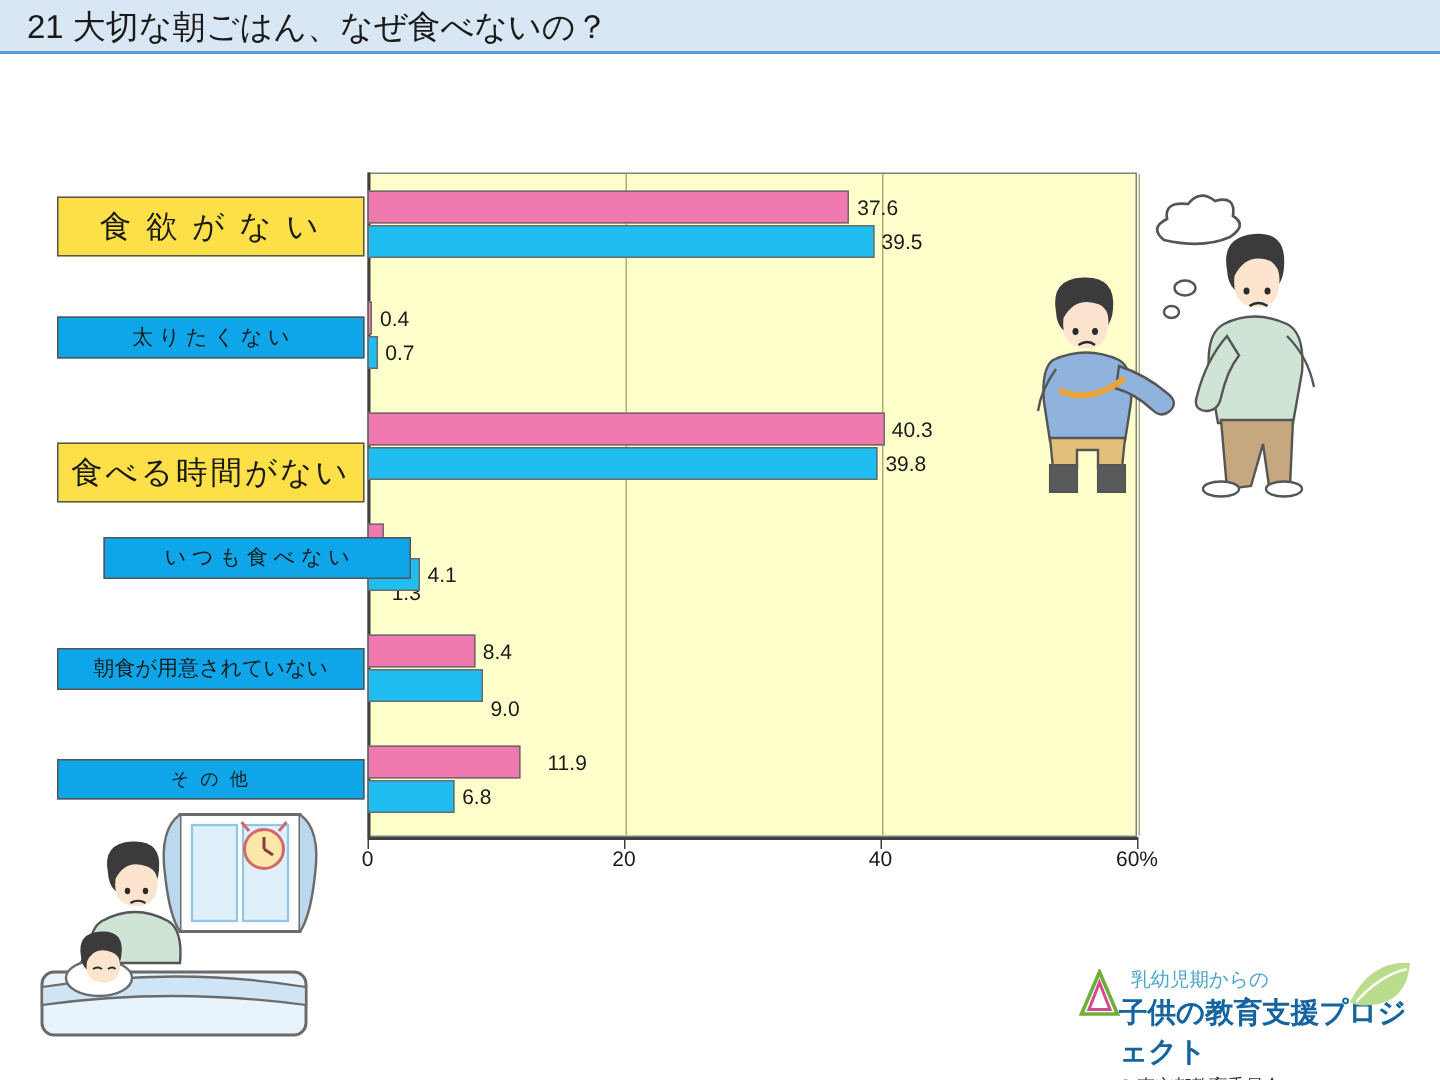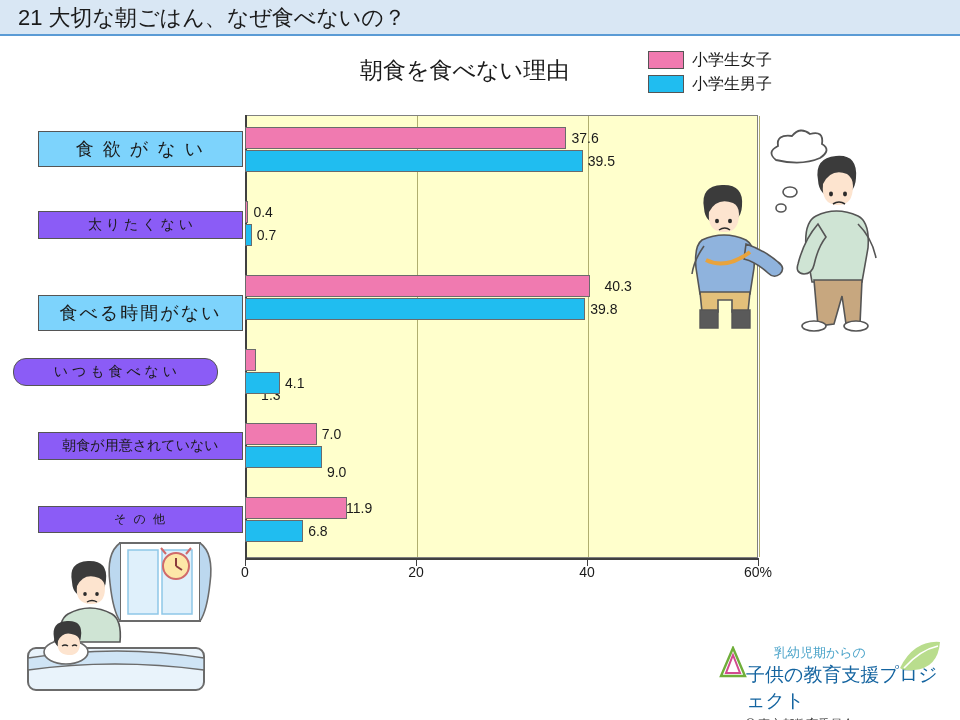--- a/index.html
+++ b/index.html
@@ -130,28 +130,28 @@
     position: absolute;
     font-size: 14px;
     color: #1a1a1a;
     white-space: nowrap;
   }
   
   .cat-label {
     position: absolute;
     box-sizing: border-box;
     border: 1px solid #555;
-    background: #8b5cf6;
+    background: #0ea5e9;
     text-align: center;
     white-space: nowrap;
     color: #1a1a1a;
   }
   .cat-label.highlight {
-    background: #7dd3fc;
-    font-size: 18px;
+    background: #fde047;
+    font-size: 21px;
     letter-spacing: 2px;
     padding: 5px 6px;
   }
   .cat-label.plain {
     font-size: 12px;
     letter-spacing: 2px;
     padding: 4px 6px;
   }
   .cat-label.plain.small {
     font-size: 14px;
@@ -161,25 +161,25 @@
   .footer-logo {
     position: absolute;
     left: 718px;
     top: 644px;
     width: 232px;
     text-align: left;
   }
   .logo-line1 {
     font-size: 13px;
     color: #4aa3c9;
-    margin-left: 56px;
+    margin-left: 36px;
   }
   .logo-line2 {
     font-size: 19px;
-    font-weight: normal;
+    font-weight: bold;
     color: #1464a0;
     margin-left: 28px;
     letter-spacing: 0px;
   }
   .logo-line3 {
     font-size: 12px;
     color: #333;
     margin-left: 28px;
     margin-top: 2px;
   }
@@ -206,32 +206,21 @@
 </style>
 </head>
 <body>
 
 <div class="slide">
 
   <div class="header">
     <div class="header-title">21 大切な朝ごはん、なぜ食べないの？</div>
   </div>
 
-  <div class="chart-title">朝食を食べない理由</div>
-
-  <div class="legend">
-    <div class="legend-row">
-      <span class="legend-swatch" style="background:#f07ab0"></span>
-      <span class="legend-label">小学生女子</span>
-    </div>
-    <div class="legend-row">
-      <span class="legend-swatch" style="background:#20bdf0"></span>
-      <span class="legend-label">小学生男子</span>
-    </div>
-  </div>
+
 
   <div class="plot" id="plot">
       <div class="grid-line" style="left: 171px;"></div>
       <div class="grid-line" style="left: 342px;"></div>
       <div class="grid-line" style="left: 513px;"></div>
     </div>
   <div class="axis-y"></div>
   <div class="axis-x"></div>
 
   <div id="overlay">
@@ -247,36 +236,36 @@
       <div class="bar-value" style="left: 571.48px; top: 130.417px; text-align: center;">37.6</div>
       <div class="bar male" style="left: 245px; top: 150.417px; width: 337.725px; position: absolute;"></div>
       <div class="bar-value" style="left: 587.725px; top: 153.417px;">39.5</div>
       <div class="cat-label highlight" style="right: 717px; top: 130.917px; min-width: 205px;">食 欲 が な い</div>
       <div class="bar female" style="left: 245px; top: 201.25px; width: 3.42px; position: absolute;"></div>
       <div class="bar-value" style="left: 253.42px; top: 204.25px;">0.4</div>
       <div class="bar male" style="left: 245px; top: 224.25px; width: 6.84px; position: absolute;"></div>
       <div class="bar-value" style="left: 256.84px; top: 227.25px;">0.7</div>
       <div class="cat-label plain small" style="right: 717px; top: 210.75px; min-width: 205px;">太 り た く な い</div>
       <div class="bar female" style="left: 245px; top: 275.083px; width: 344.565px; position: absolute;"></div>
-      <div class="bar-value" style="left: 594.565px; top: 278.083px; margin-left: 10px;">40.3</div>
+      <div class="bar-value" style="left: 594.565px; top: 278.083px;">40.3</div>
       <div class="bar male" style="left: 245px; top: 298.083px; width: 340.29px; position: absolute;"></div>
       <div class="bar-value" style="left: 590.29px; top: 301.083px;">39.8</div>
       <div class="cat-label highlight" style="right: 717px; top: 295px; min-width: 205px;">食べる時間がない</div>
       <div class="bar female" style="left: 245px; top: 348.917px; width: 11.115px; position: absolute;"></div>
       <div class="bar-value" style="left: 261.115px; top: 351.917px; margin-top: 35px;">1.3</div>
       <div class="bar male" style="left: 245px; top: 371.917px; width: 35.055px; position: absolute;"></div>
       <div class="bar-value" style="left: 285.055px; top: 374.917px;">4.1</div>
-      <div class="cat-label plain small" style="right: 742px; top: 358.417px; min-width: 205px; border-radius: 13px;">い つ も 食 べ な い</div>
+      <div class="cat-label plain small" style="right: 686px; top: 358.417px; min-width: 205px;">い つ も 食 べ な い</div>
       <div class="bar female" style="left: 245px; top: 422.75px; width: 71.82px; position: absolute;"></div>
-      <div class="bar-value" style="left: 321.82px; top: 425.75px;">7.0</div>
+      <div class="bar-value" style="left: 321.82px; top: 425.75px;">8.4</div>
       <div class="bar male" style="left: 245px; top: 445.75px; width: 76.95px; position: absolute;"></div>
       <div class="bar-value" style="left: 326.95px; top: 464px;">9.0</div>
       <div class="cat-label plain small" style="right: 717px; top: 432.25px; min-width: 205px; margin-left: 20px;">朝食が用意されていない</div>
       <div class="bar female" style="left: 245px; top: 496.583px; width: 101.745px; position: absolute;"></div>
-      <div class="bar-value" style="left: 346px; top: 499.583px;">11.9</div>
+      <div class="bar-value" style="left: 365px; top: 499.583px;">11.9</div>
       <div class="bar male" style="left: 245px; top: 519.583px; width: 58.14px; position: absolute;"></div>
       <div class="bar-value" style="left: 308.14px; top: 522.583px;">6.8</div>
       <div class="cat-label plain" style="right: 717px; top: 506.083px; min-width: 205px;">そ  の  他</div>
     </div>
 
   <svg class="illus illus-family" width="230" height="220" viewBox="0 0 230 220">
 
     <ellipse cx="113" cy="88" rx="5" ry="4" fill="none" stroke="#555" stroke-width="1.6"></ellipse>
     <ellipse cx="122" cy="72" rx="7" ry="5" fill="none" stroke="#555" stroke-width="1.6"></ellipse>
     <path d="M108 40 q-10 -8 2 -14 q-2 -12 14 -10 q8 -10 18 -2 q14 -4 12 10 q10 6 -2 14 q-18 8 -44 2 z" fill="#fff" stroke="#555" stroke-width="1.8"></path>

